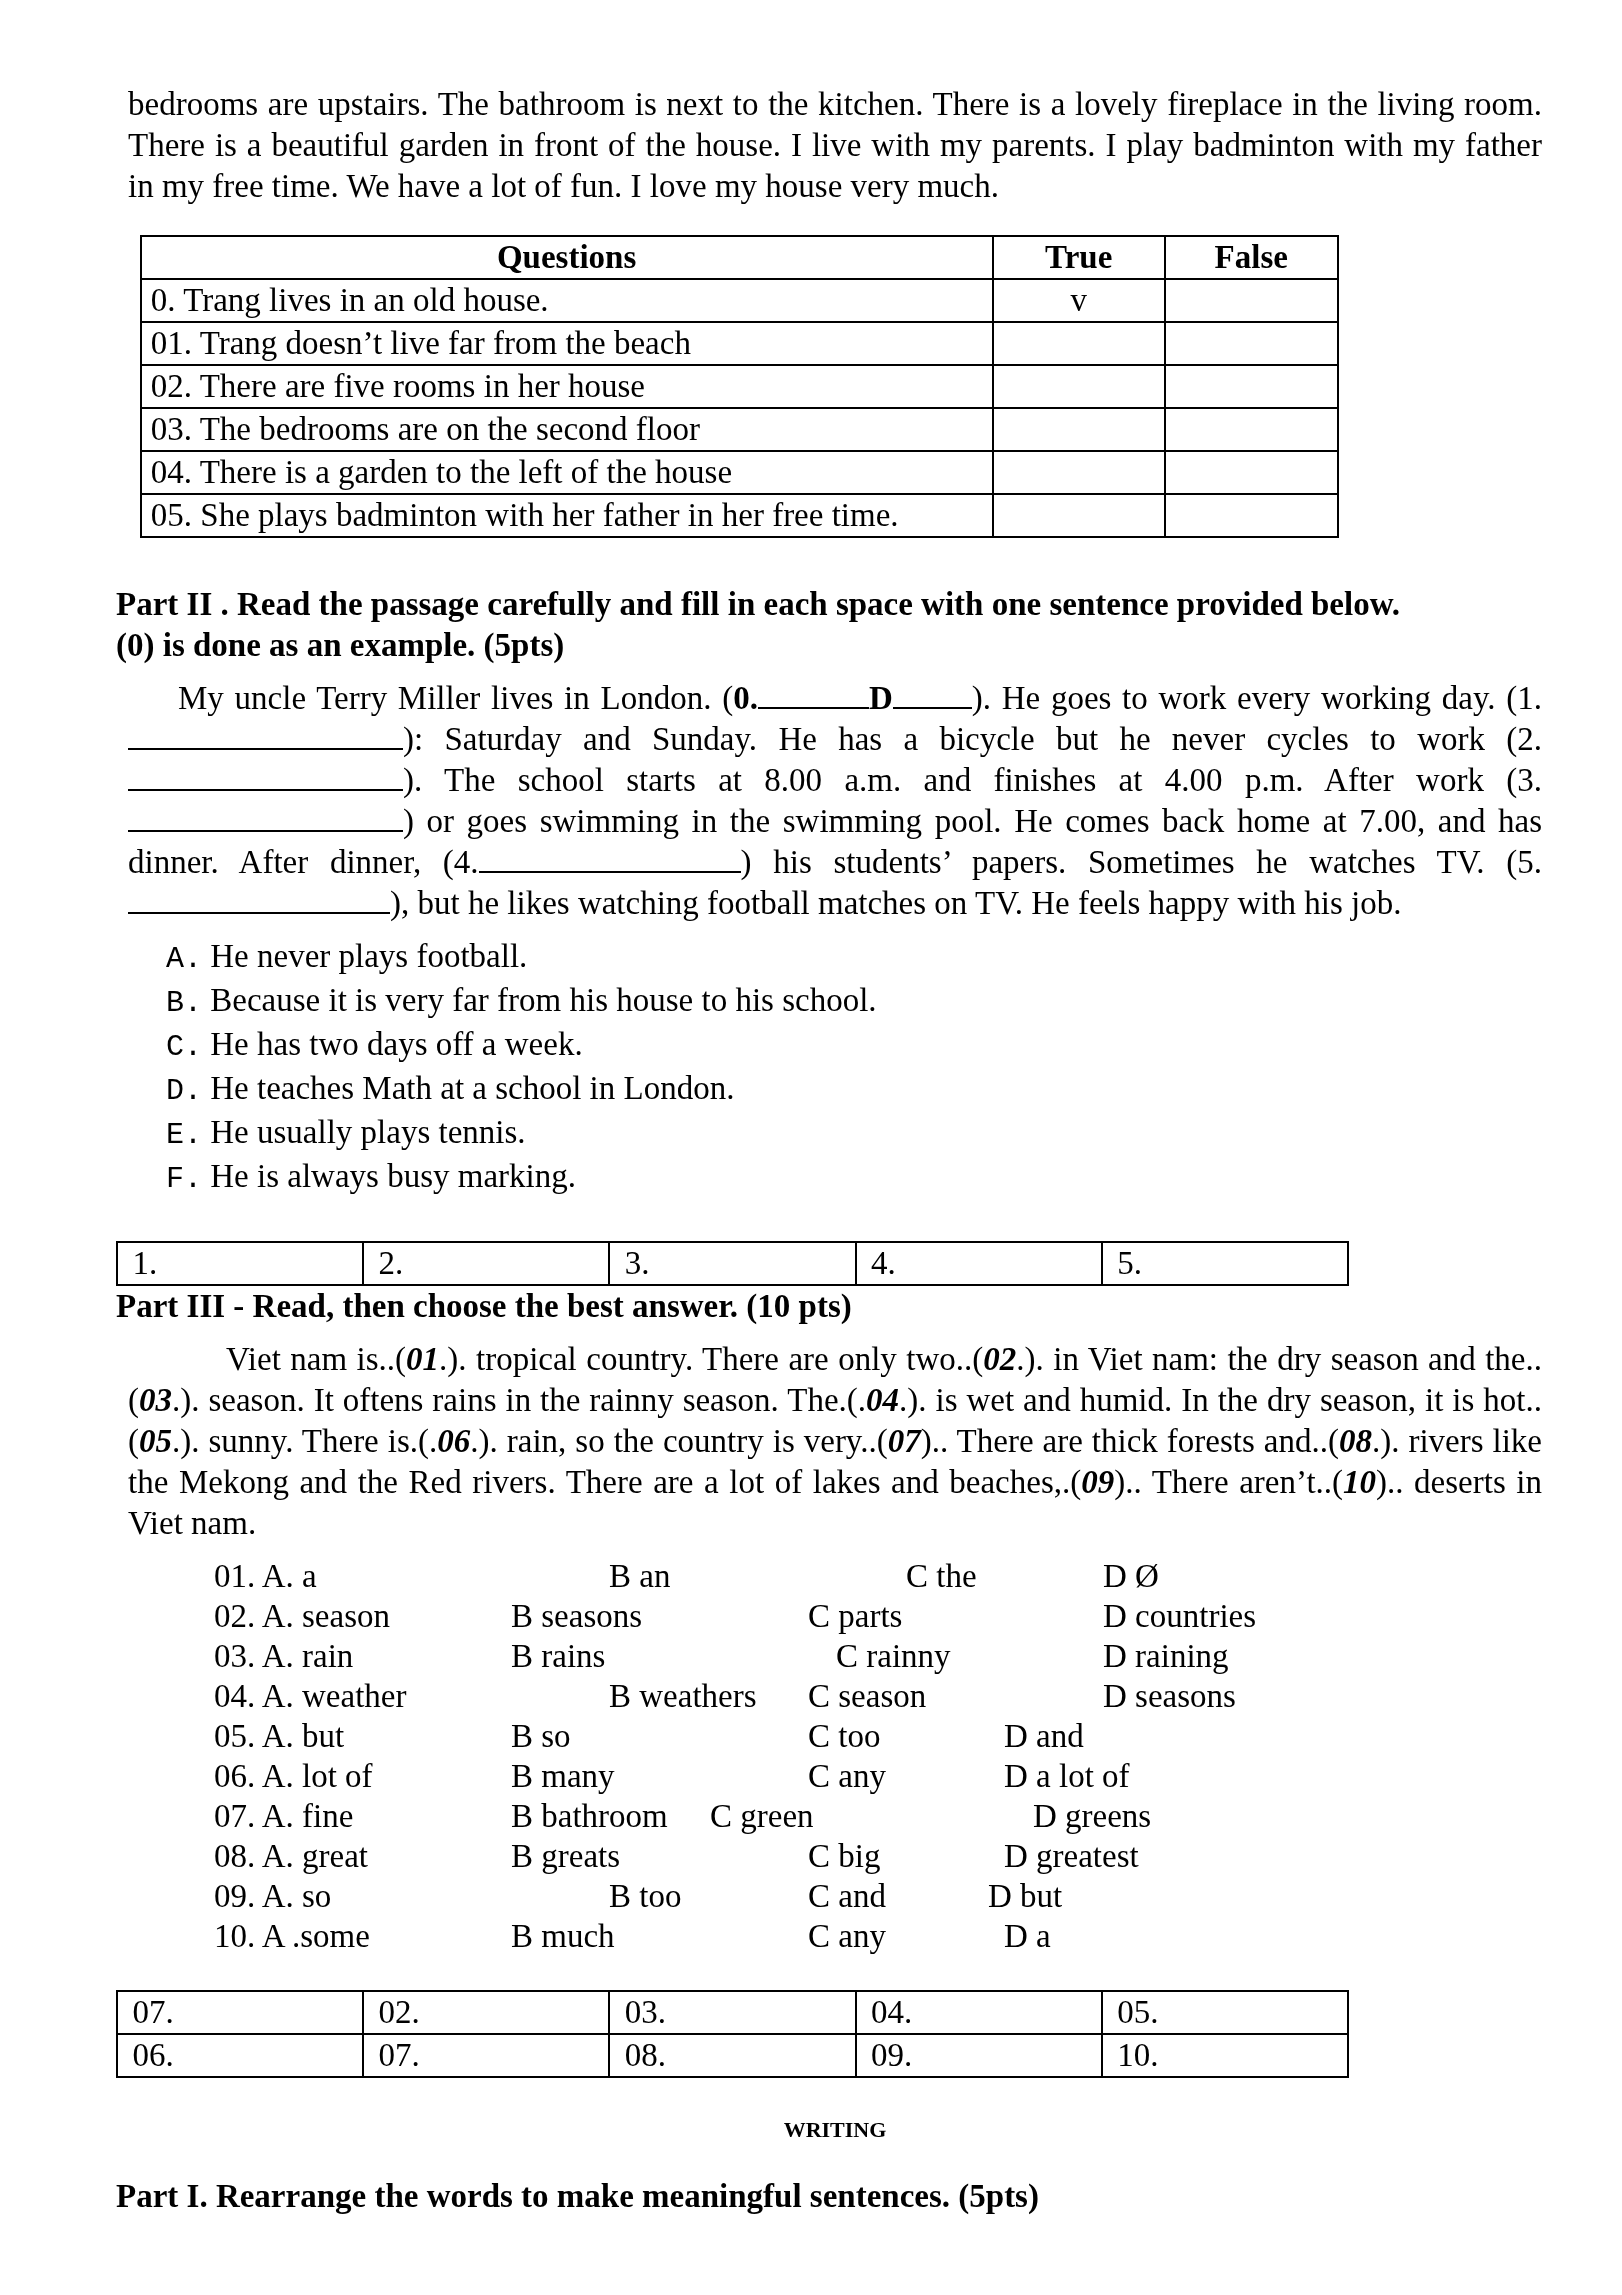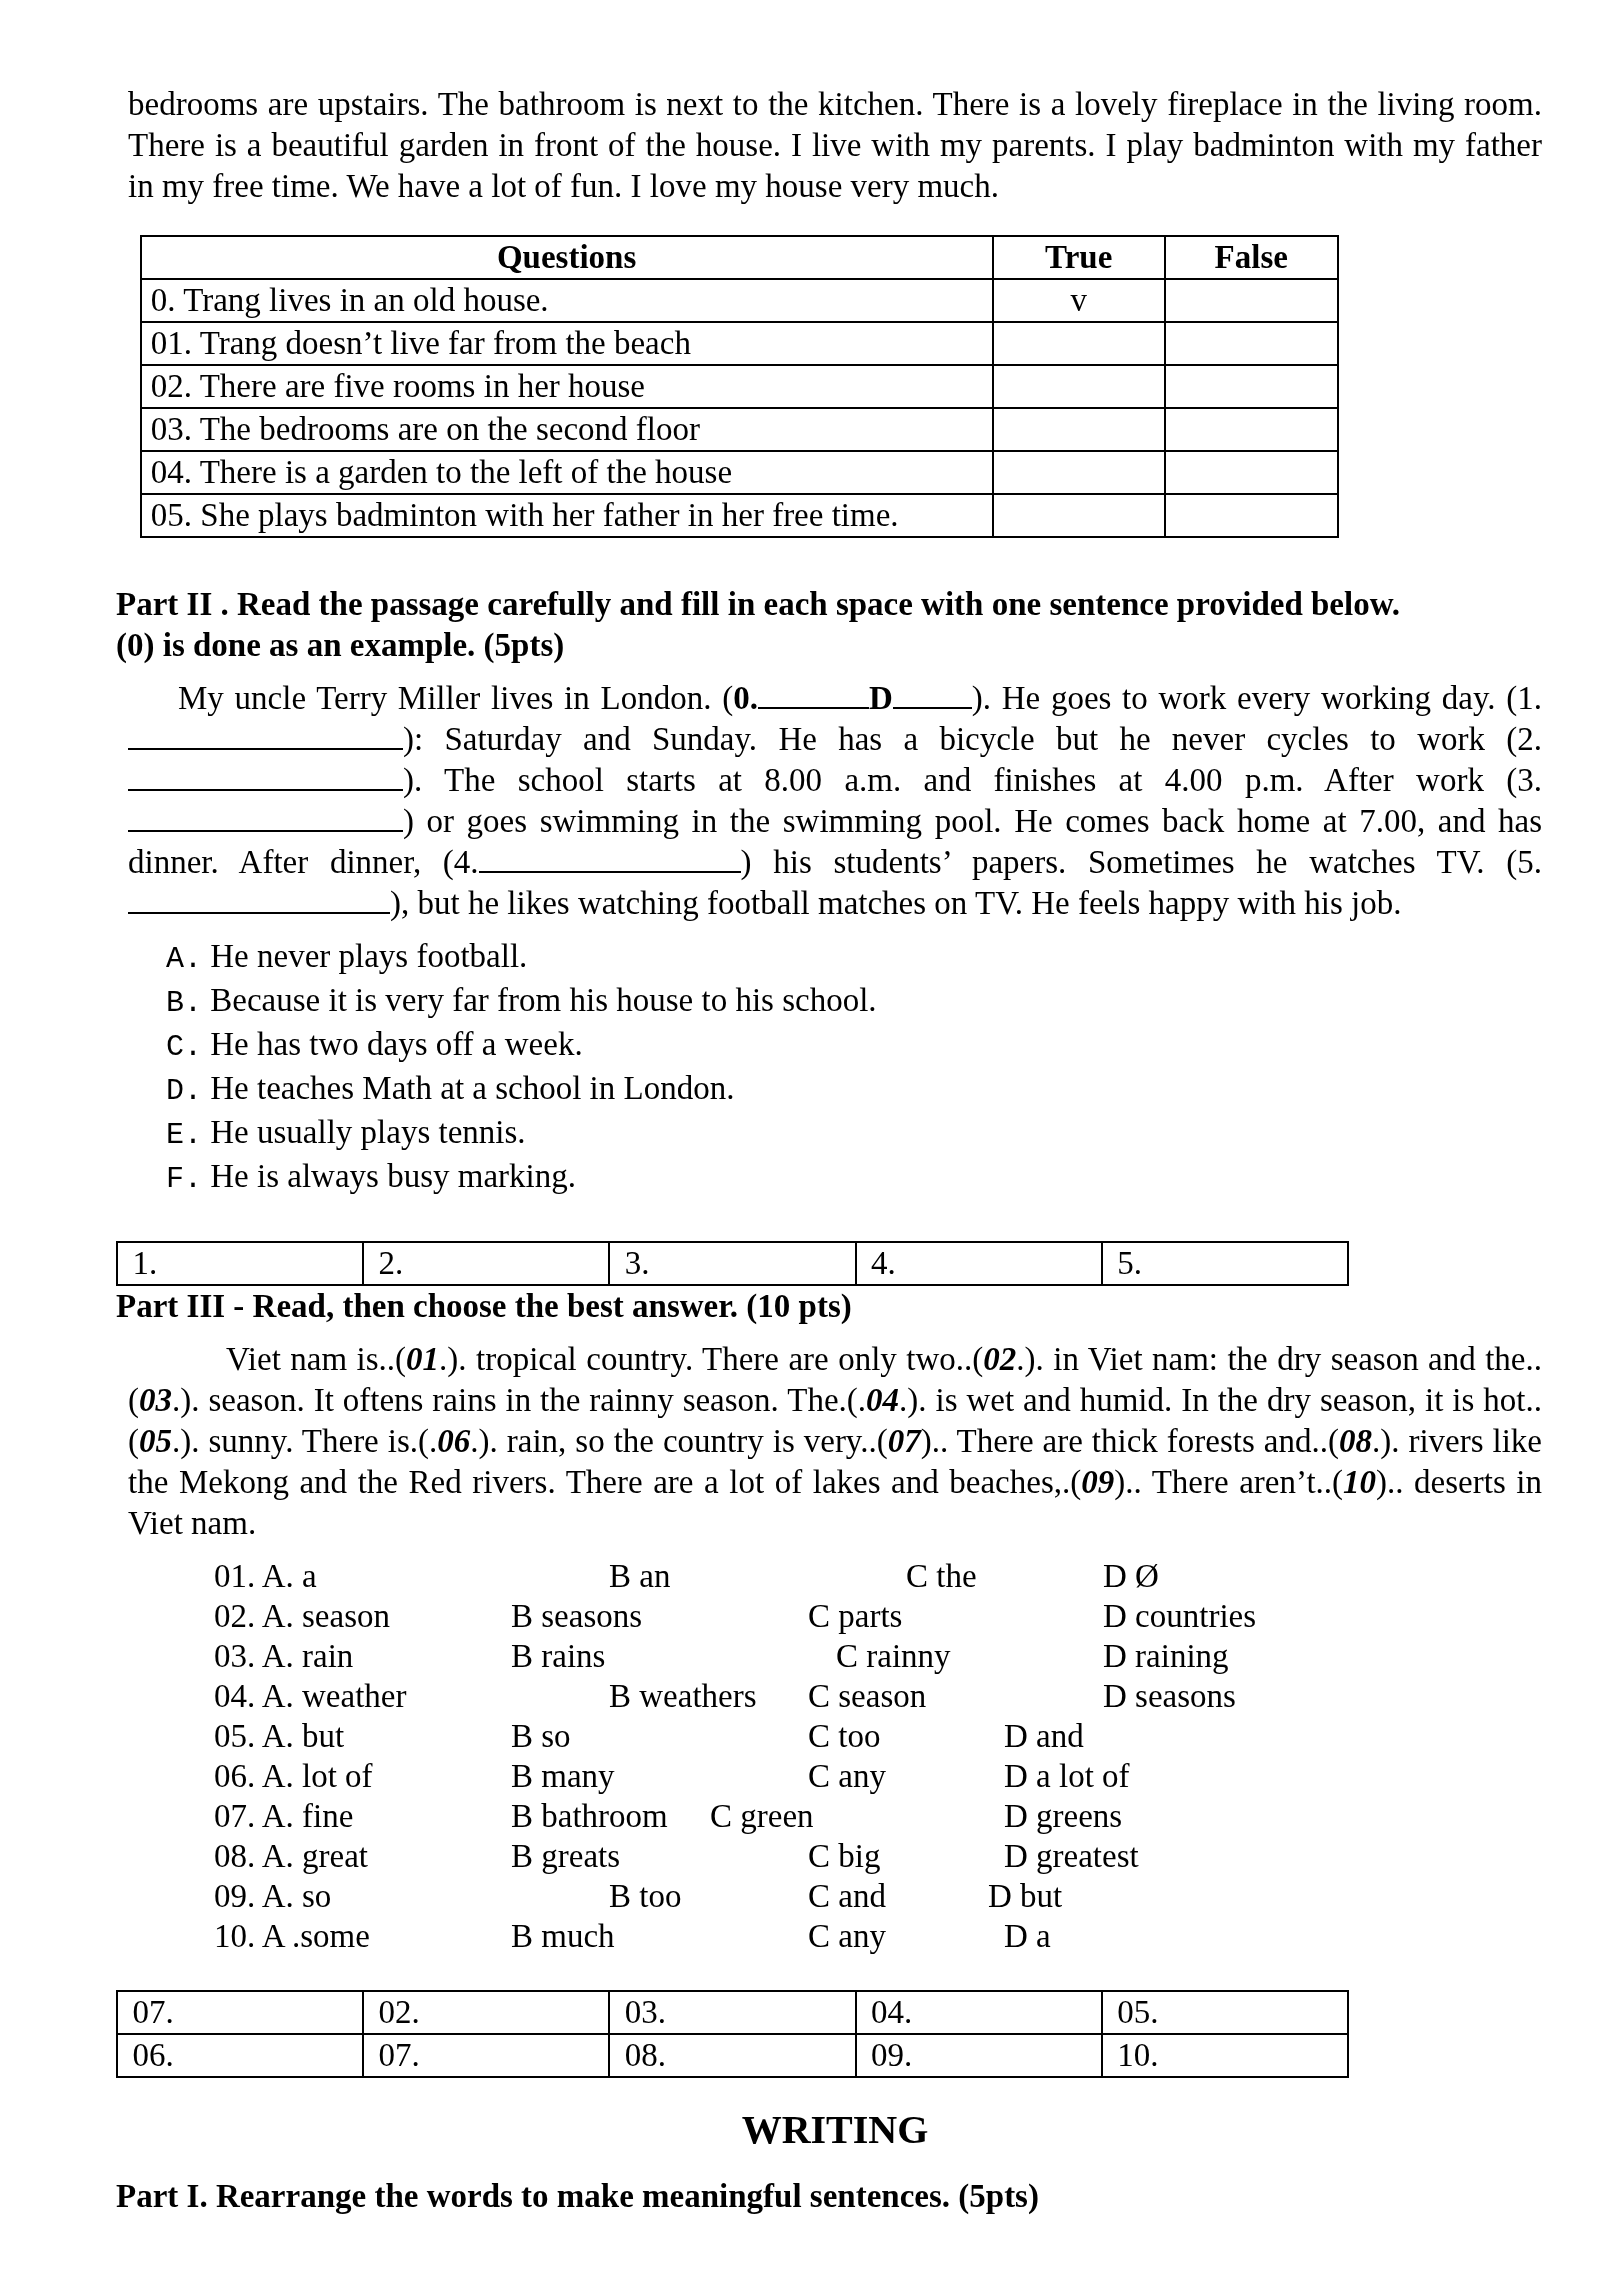--- a/index.html
+++ b/index.html
@@ -27,21 +27,21 @@
   .opts { margin-left: 50px; margin-top: 0; }
   .opt-letter { font-family: "Liberation Mono", "DejaVu Sans Mono", monospace; font-size: 30px; }
 
   table.ans { border-collapse: collapse; width: 1233px; margin-top: 2.6px; }
   table.ans td { border: 2px solid #000; padding: 0 14.4px; height: 41px; line-height: 41px; font-size: 33px; width: 20%; }
 
   .mcq { margin-left: 98px; position: relative; }
   .mcq-row { position: relative; height: 40px; line-height: 40px; }
   .mcq-row span { position: absolute; top: 0; white-space: nowrap; }
 
-  .center { text-align: center; font-weight: bold; font-size: 40px; }
+  .center { text-align: center; font-weight: bold; font-size: 22px; }
   .ital-b { font-style: italic; font-weight: bold; }
 </style>
 </head>
 <body>
 
 <div class="page">
 
   <p class="para">bedrooms are upstairs. The bathroom is next to the kitchen. There is a lovely fireplace in the living room. There is a beautiful garden in front of the house. I live with my parents. I play badminton with my father in my free time. We have a lot of fun. I love my house very much.</p>
 
   <table class="tf">
@@ -154,21 +154,21 @@
       <div class="mcq-row">
         <span style="left: 0px;">06. A. lot of</span>
         <span style="left: 297px;">B many</span>
         <span style="left: 594px;">C any</span>
         <span style="left: 790px;">D a lot of</span>
       </div>
       <div class="mcq-row">
         <span style="left: 0px;">07. A. fine</span>
         <span style="left: 297px;">B bathroom</span>
         <span style="left: 496px;">C green</span>
-        <span style="left: 790px; font-family: Liberation Serif, serif;">D greens</span>
+        <span style="left: 819px; font-family: Liberation Serif, serif;">D greens</span>
       </div>
       <div class="mcq-row">
         <span style="left: 0px;">08. A. great</span>
         <span style="left: 297px;">B greats</span>
         <span style="left: 594px;">C big</span>
         <span style="left: 790px;">D greatest</span>
       </div>
       <div class="mcq-row">
         <span style="left: 0px;">09. A. so</span>
         <span style="left: 395px;">B too</span>

